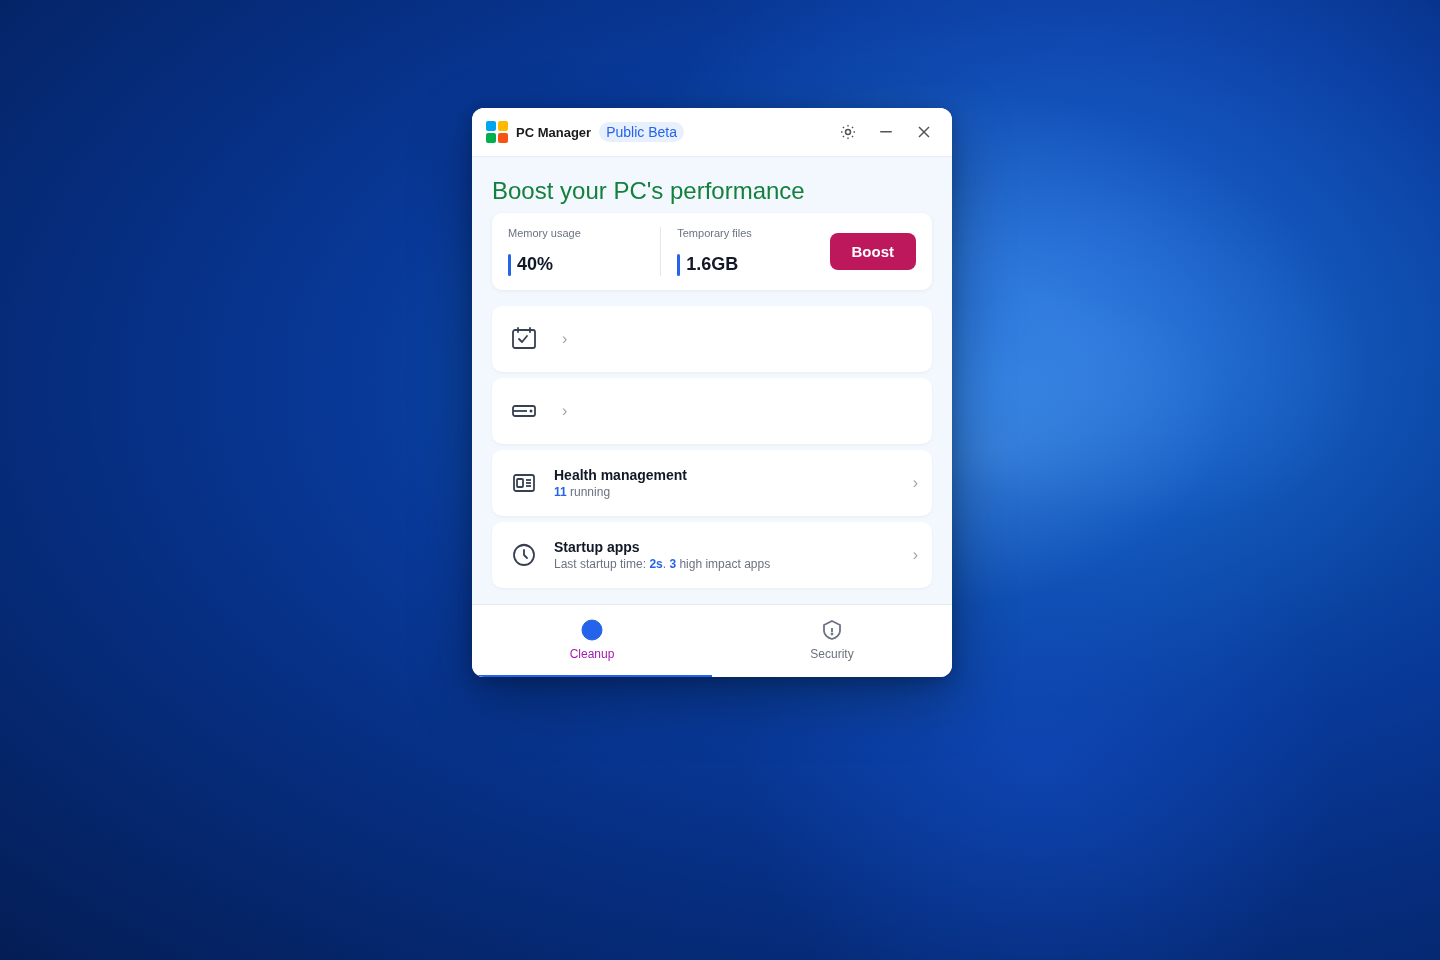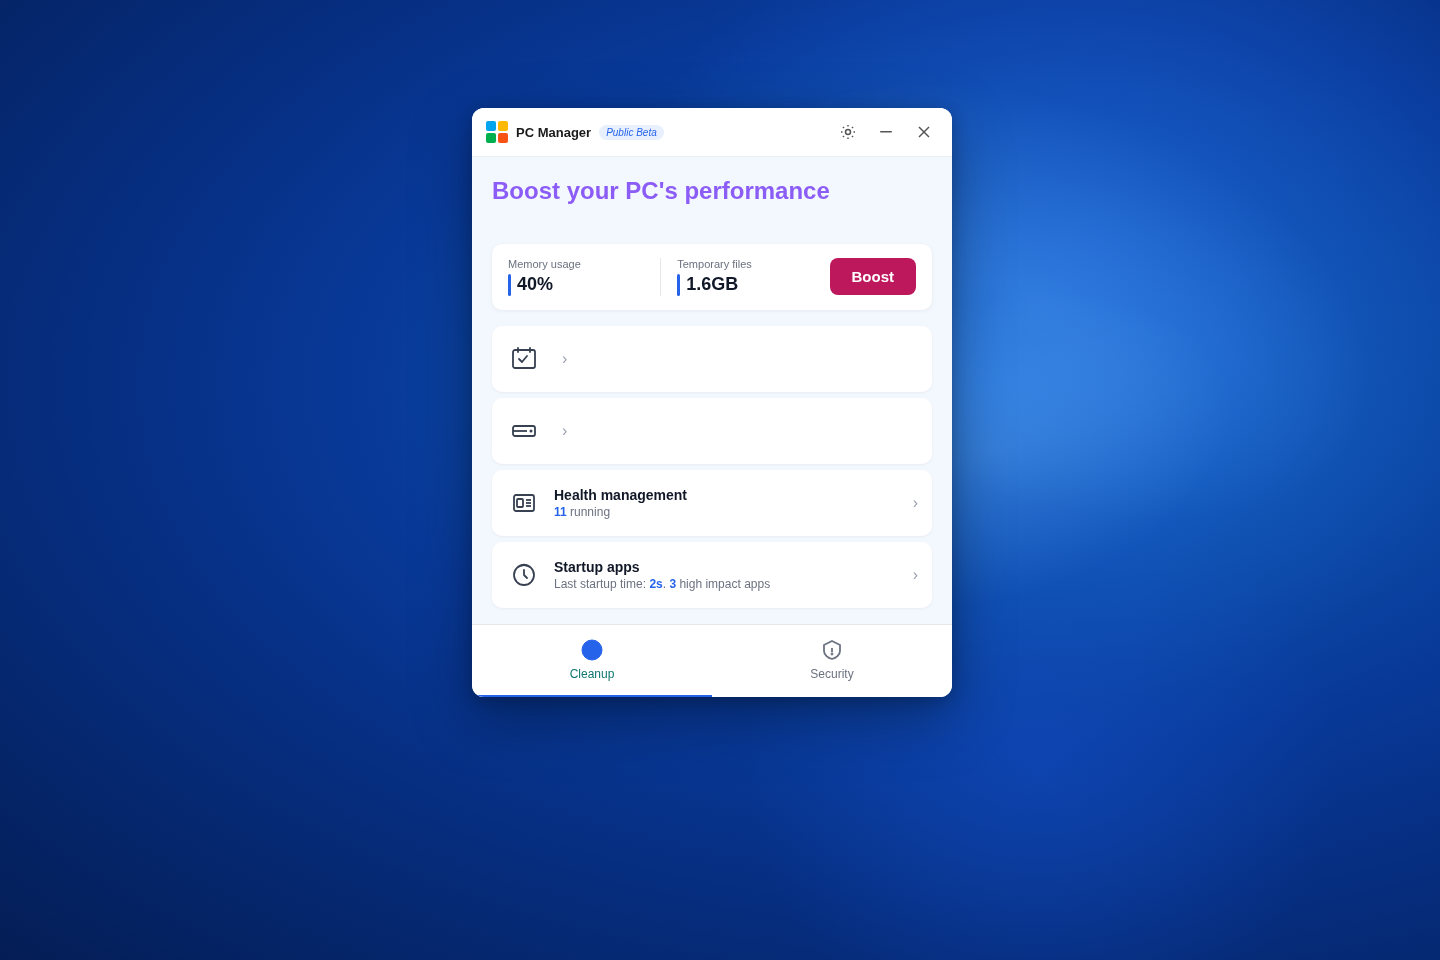--- a/index.html
+++ b/index.html
@@ -104,27 +104,26 @@
     .app-icon-sq4 { background: #f65314; }
 
     .app-title {
       font-size: 13px;
       font-weight: 600;
       color: #1a1a1a;
       margin-right: 8px;
     }
 
     .beta-badge {
-      font-size: 10px;
+      font-size: 14px;
       background: #e8f0fe;
       color: #2563eb;
       padding: 2px 7px;
       border-radius: 10px;
       font-weight: 500;
-      font-style: italic;
     }
 
     .title-bar-controls {
       margin-left: auto;
       display: flex;
       gap: 10px;
       align-items: center;
     }
 
     .title-bar-btn {
@@ -142,23 +141,23 @@
       transition: background 0.15s;
     }
 
     .window-body {
       padding: 20px 20px 0;
       flex: 1;
     }
 
     .page-title {
       font-size: 24px;
-      font-weight: 700;
-      color: #8b5cf6;
-      margin-bottom: 38px;
+      font-weight: 400;
+      color: #15803d;
+      margin-bottom: 7px;
       line-height: 1.2;
     }
 
     .boost-panel {
       background: white;
       border-radius: 10px;
       padding: 14px 16px;
       display: flex;
       align-items: center;
       margin-bottom: 16px;
@@ -176,21 +175,21 @@
 
     .stat-item:last-of-type {
       border-right: none;
       margin-right: 0;
       padding-right: 16px;
     }
 
     .stat-label {
       font-size: 11px;
       color: #6b7280;
-      margin-bottom: 4px;
+      margin-bottom: 15px;
     }
 
     .stat-value-row {
       display: flex;
       align-items: center;
       gap: 6px;
       text-align: center;
     }
 
     .stat-bar {
@@ -311,21 +310,21 @@
       justify-content: center;
     }
 
     .nav-tab-label {
       font-size: 12px;
       font-weight: 500;
       color: #6b7280;
     }
 
     .nav-tab.active .nav-tab-label {
-      color: #0f766e;
+      color: #a21caf;
     }
 
     .nav-tab.active .nav-tab-icon svg circle,
     .nav-tab.active .nav-tab-icon svg path {
       stroke: #2563eb;
     }
   </style>
 </head>
 <body>
 

